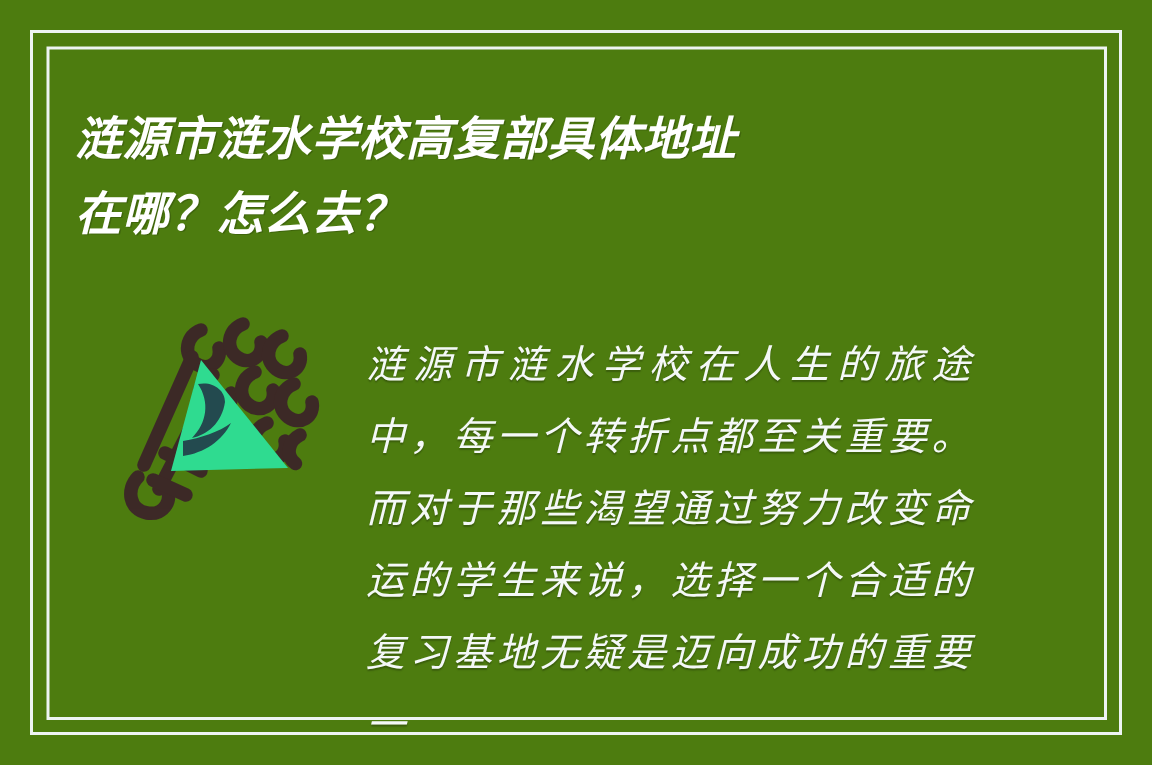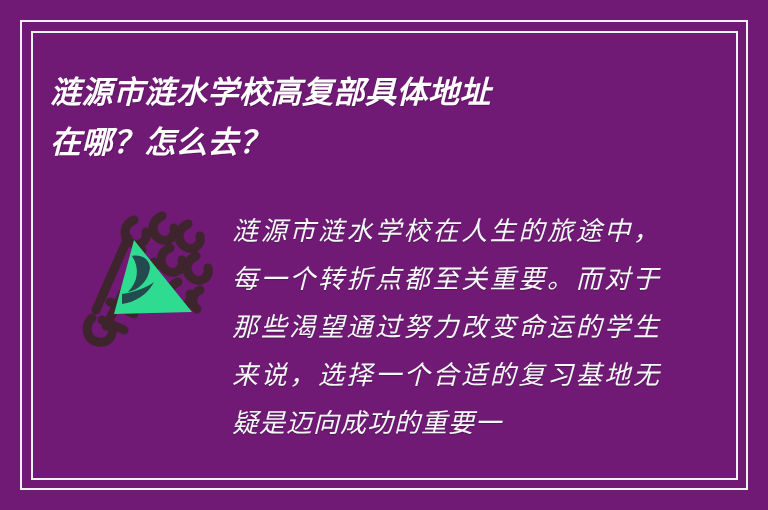--- a/index.html
+++ b/index.html
@@ -5,21 +5,21 @@
 <style>
   html, body {
     margin: 0;
     padding: 0;
     background: #1d3f45;
   }
   .card {
     position: relative;
     width: 768px;
     height: 510px;
-    background: #701a75;
+    background: #4d7c0f;
     overflow: hidden;
     font-family: "Liberation Sans", "DejaVu Sans", sans-serif;
   }
 
   
   .frame-outer {
     position: absolute;
     left: 20px;
     top: 20px;
     width: 728px;
@@ -79,21 +79,21 @@
     font-family: "Liberation Serif", "DejaVu Serif", serif;
     font-size: 26px;
     font-style: italic;
     line-height: 48px;
     letter-spacing: 1px;
     text-align: justify;
     text-justify: inter-character;
     text-shadow: 0 1px 1px rgba(0,0,0,0.25);
   }
   .body-copy p {
-    margin: 0;
+    margin: 12px;
   }
 </style>
 </head>
 <body>
 
 <div class="card">
 
   <div class="frame-outer"></div>
   <div class="frame-inner"></div>
 

